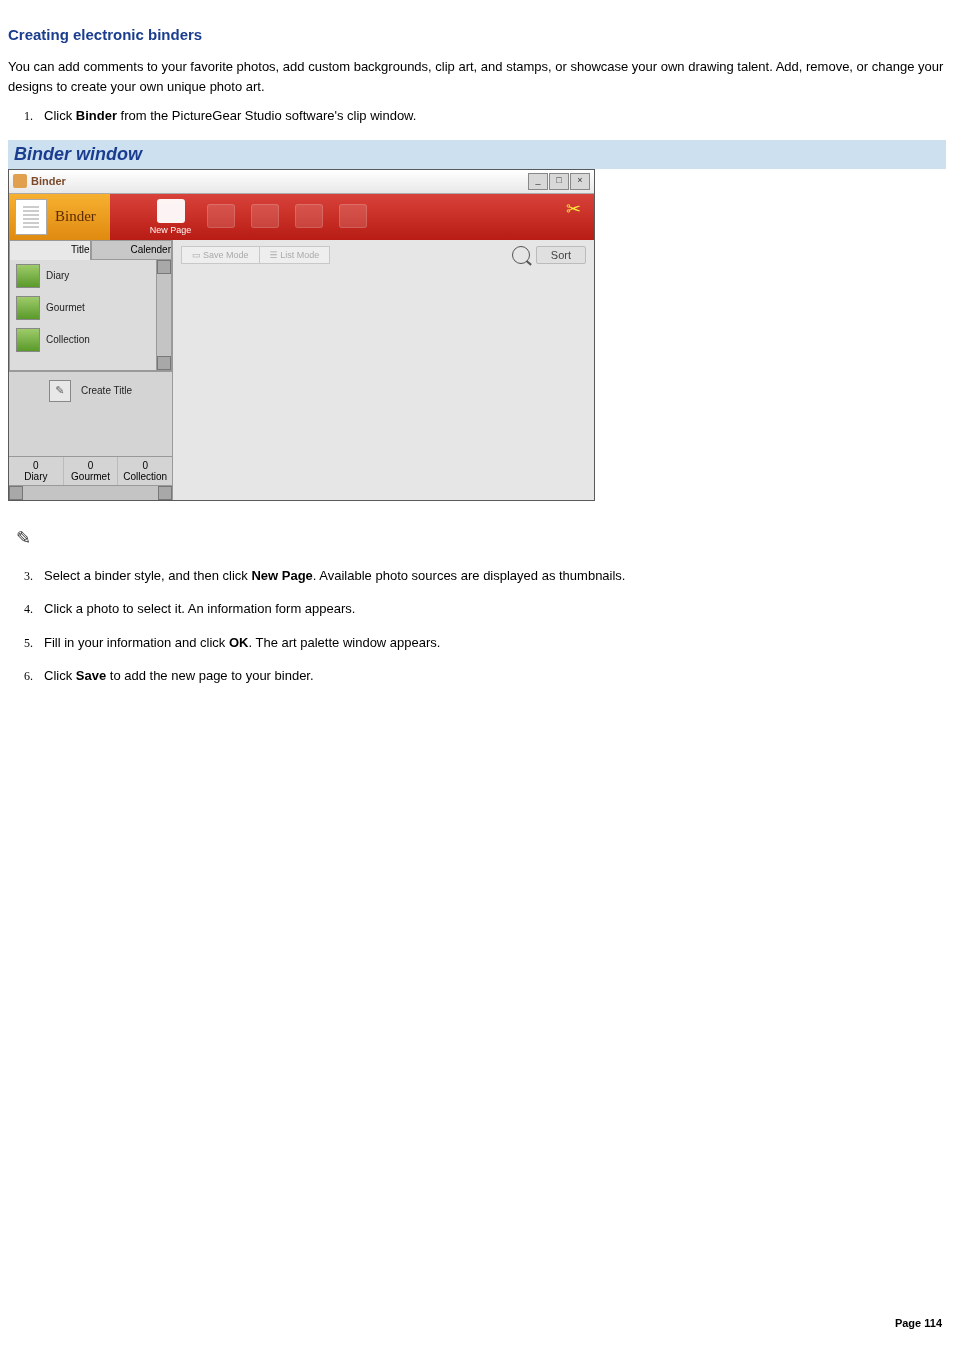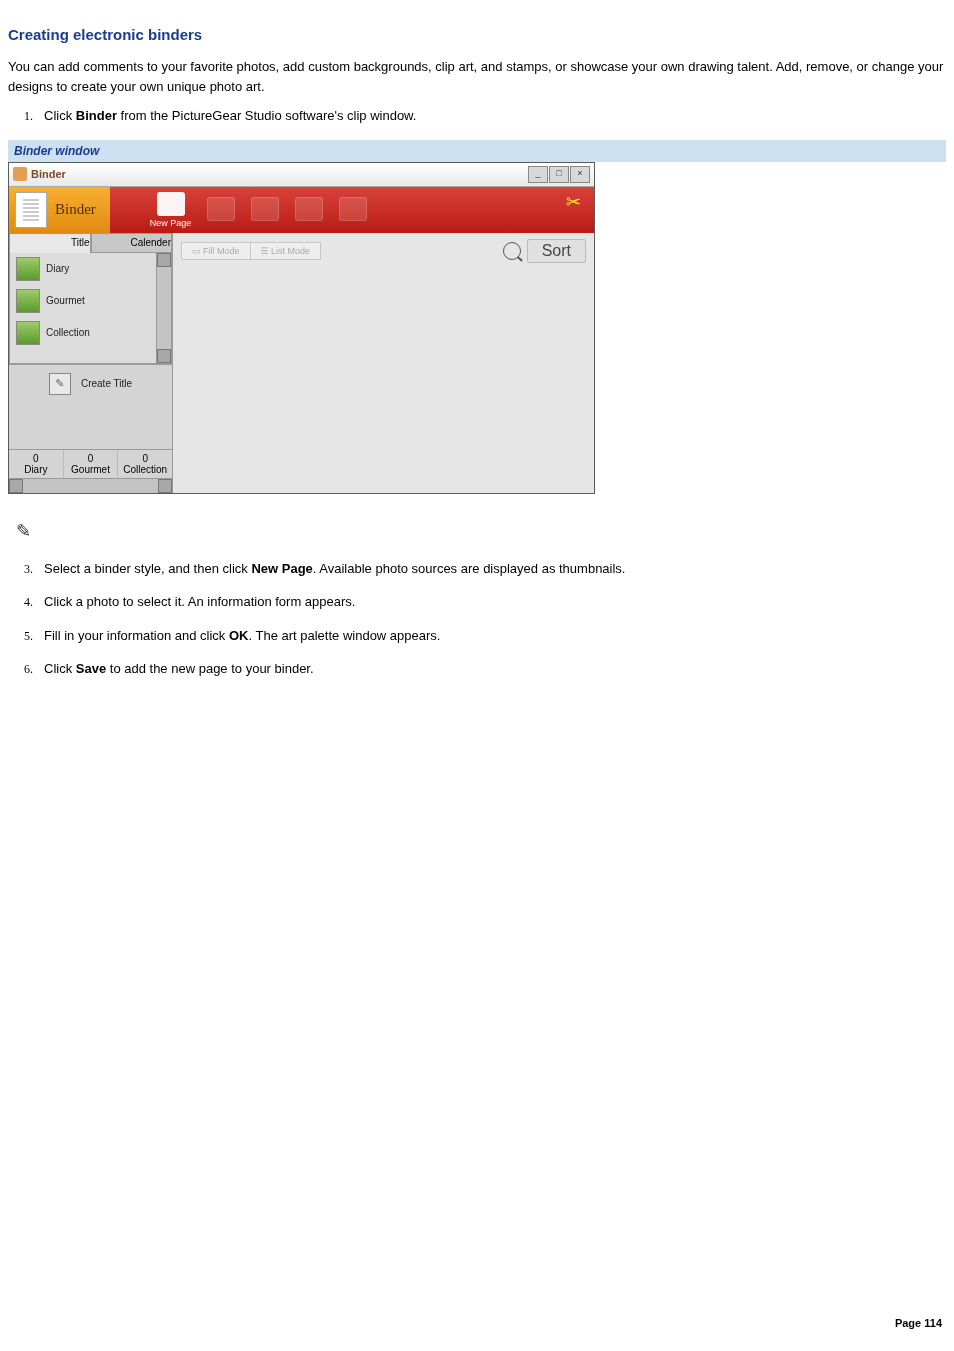--- a/index.html
+++ b/index.html
@@ -36,21 +36,21 @@
     font-size: 12px;
   }
   .step-extra {
     margin-top: 10px;
   }
   .caption-bar {
     background: #cce0f0;
     color: #1a3d8f;
     font-weight: bold;
     font-style: italic;
-    font-size: 12px;
+    font-size: 18px;
     padding: 4px 6px;
     margin: 12px 0 0 0;
   }
   
   .app-window {
     width: 585px;
     border: 1px solid #5a5a5a;
     margin: 0 0 24px 0;
     background: #e6e6e6;
     font-family: Tahoma, sans-serif;
@@ -284,21 +284,21 @@
   .sort-area { display:flex; align-items:center; gap:6px; }
   .zoom-ico {
     width:16px;height:16px;border-radius:50%;
     border:1px solid #555;position:relative;
   }
   .zoom-ico::after{
     content:"";position:absolute;width:6px;height:1.5px;background:#555;
     bottom:-1px;right:-3px;transform:rotate(40deg);
   }
   .sort-btn {
-    font-size:16px;color:#444;
+    font-size:11px;color:#444;
     padding:2px 14px;
     border:1px solid #bbb;
     background:#e0e0e0;
     border-radius:2px;
     cursor:pointer;
   }
   
   .tip-row {
     display:flex;
     align-items:center;
@@ -428,21 +428,21 @@
           <span class="count-val">0</span>
           <span class="count-name">Collection</span>
         </div>
       </div>
       <div class="hscroll"></div>
     </div>
 
     <div class="right-panel">
       <div class="mode-bar">
         <div class="mode-tabs">
-          <div class="mode-tab">▭ <span>Fill Mode</span></div>
+          <div class="mode-tab">▭ <span>Save Mode</span></div>
           <div class="mode-tab">☰ <span>List Mode</span></div>
         </div>
         <div class="sort-area">
           <div class="zoom-ico"></div>
           <div class="sort-btn">Sort</div>
         </div>
       </div>
     </div>
   </div>
 </div>

